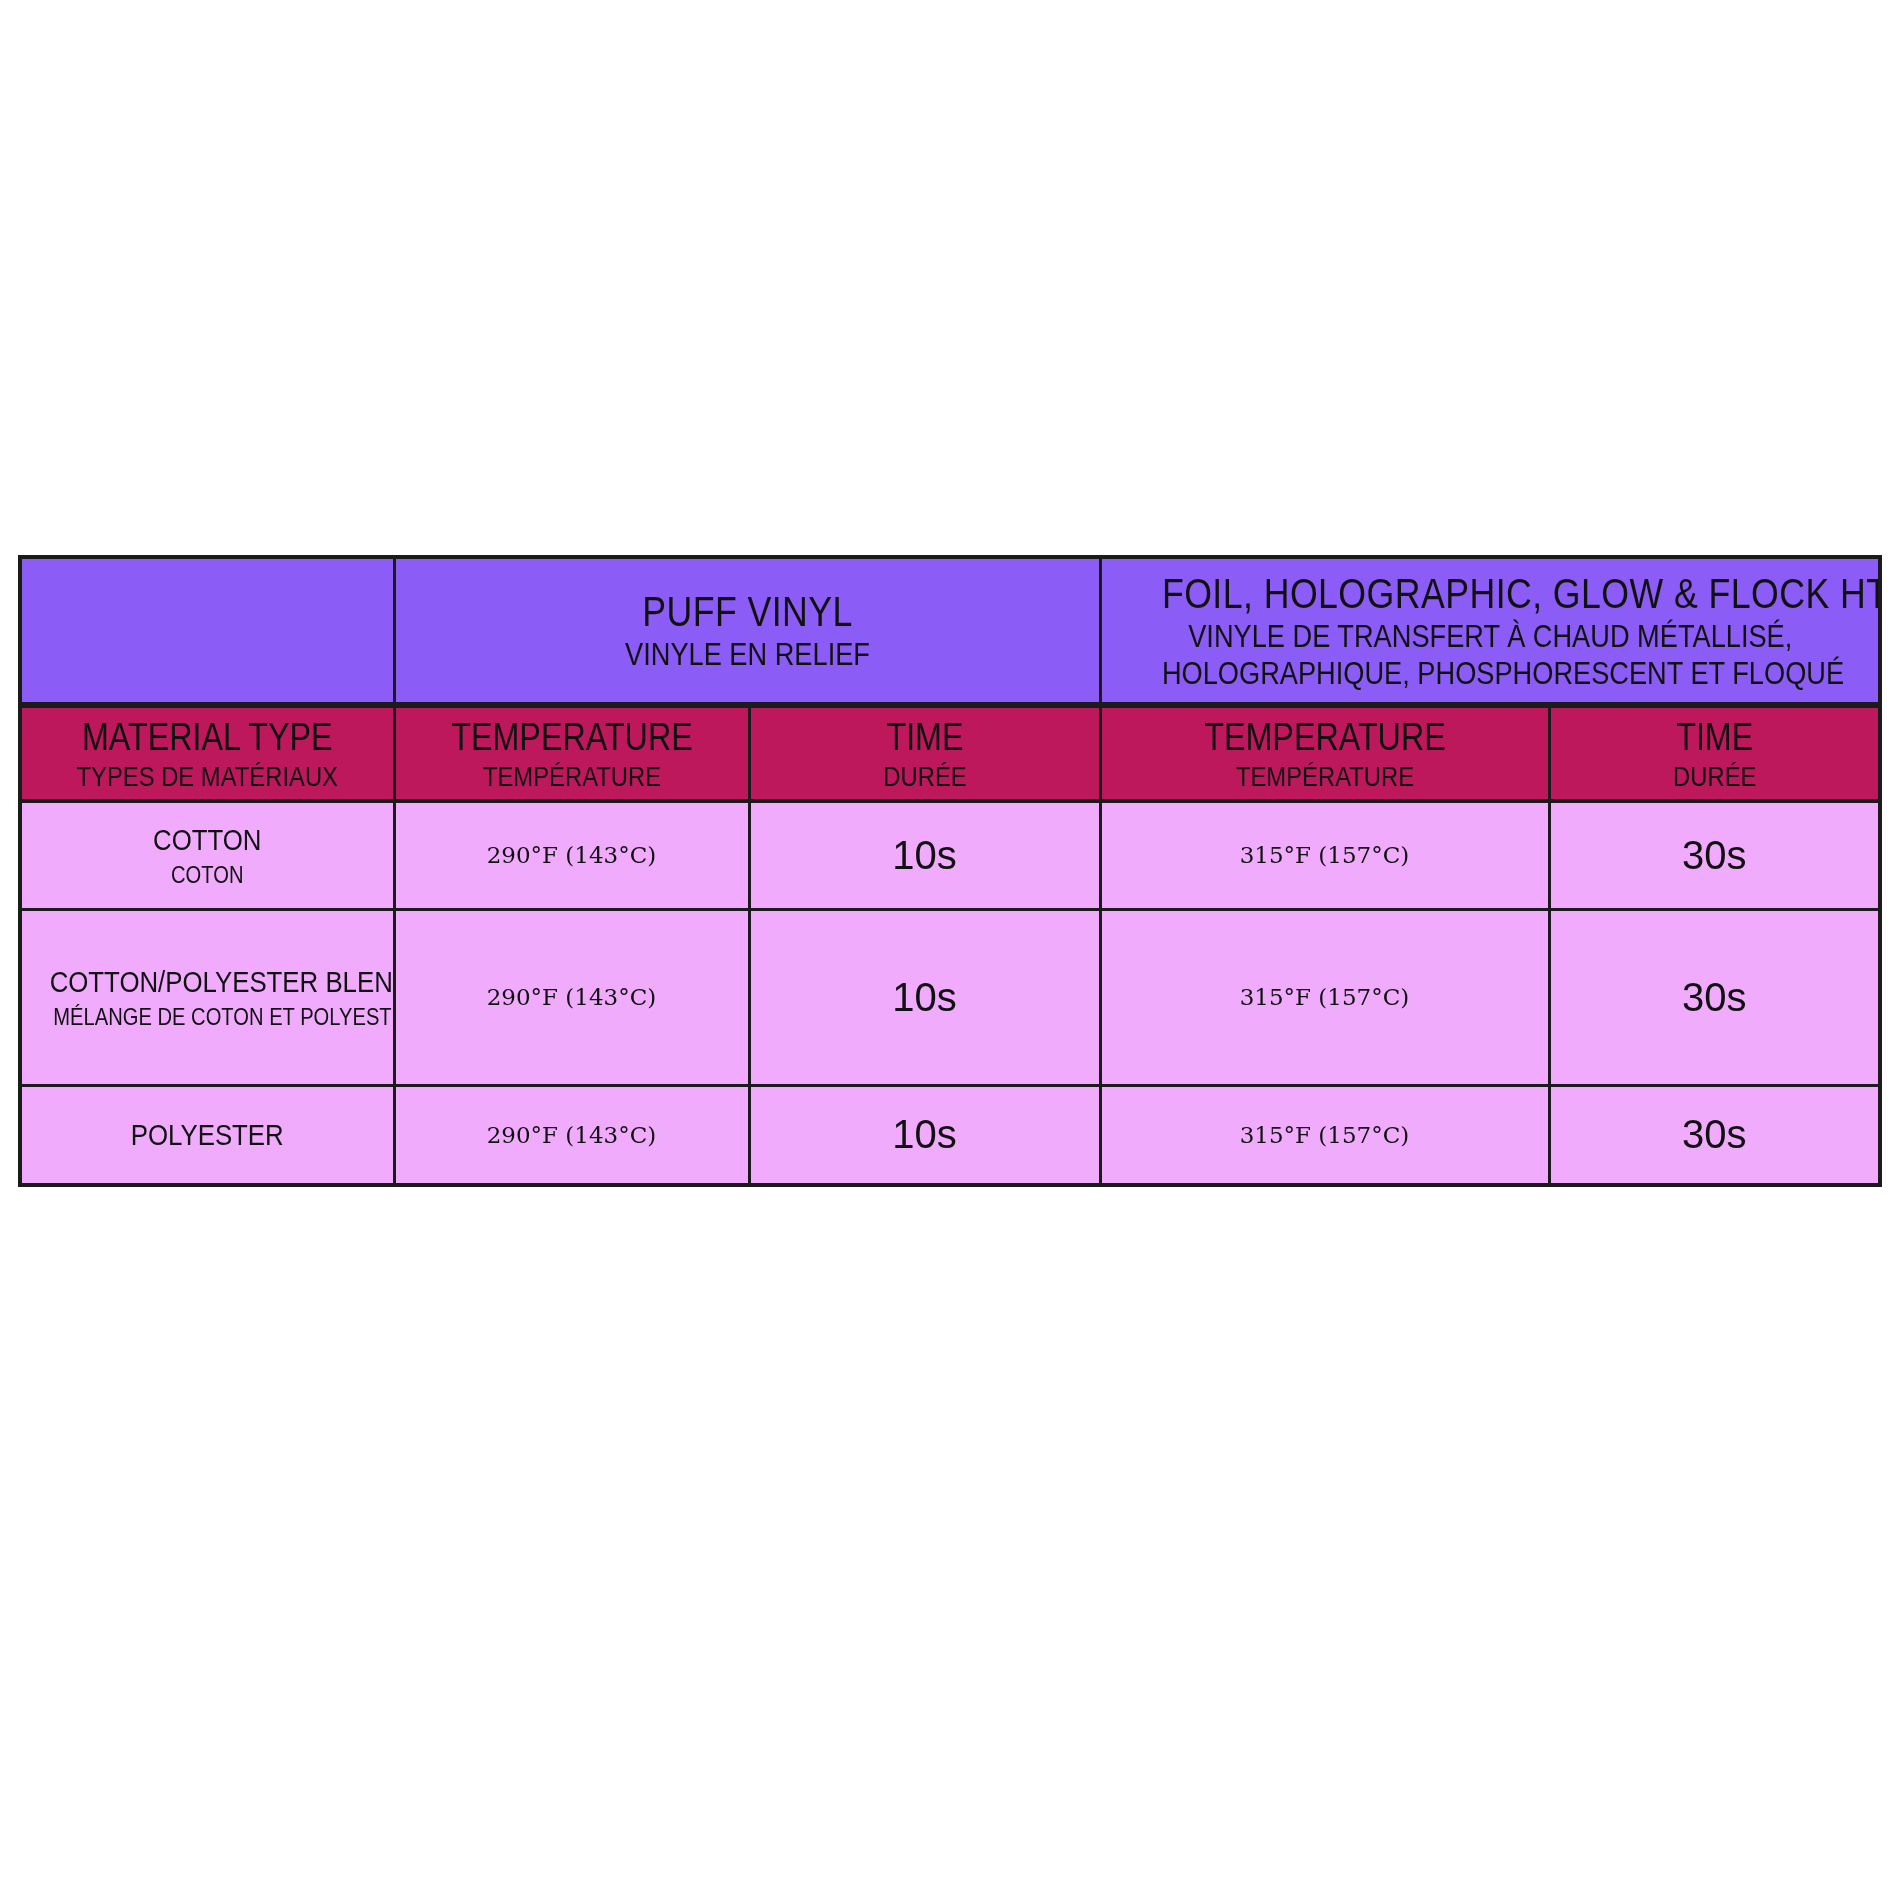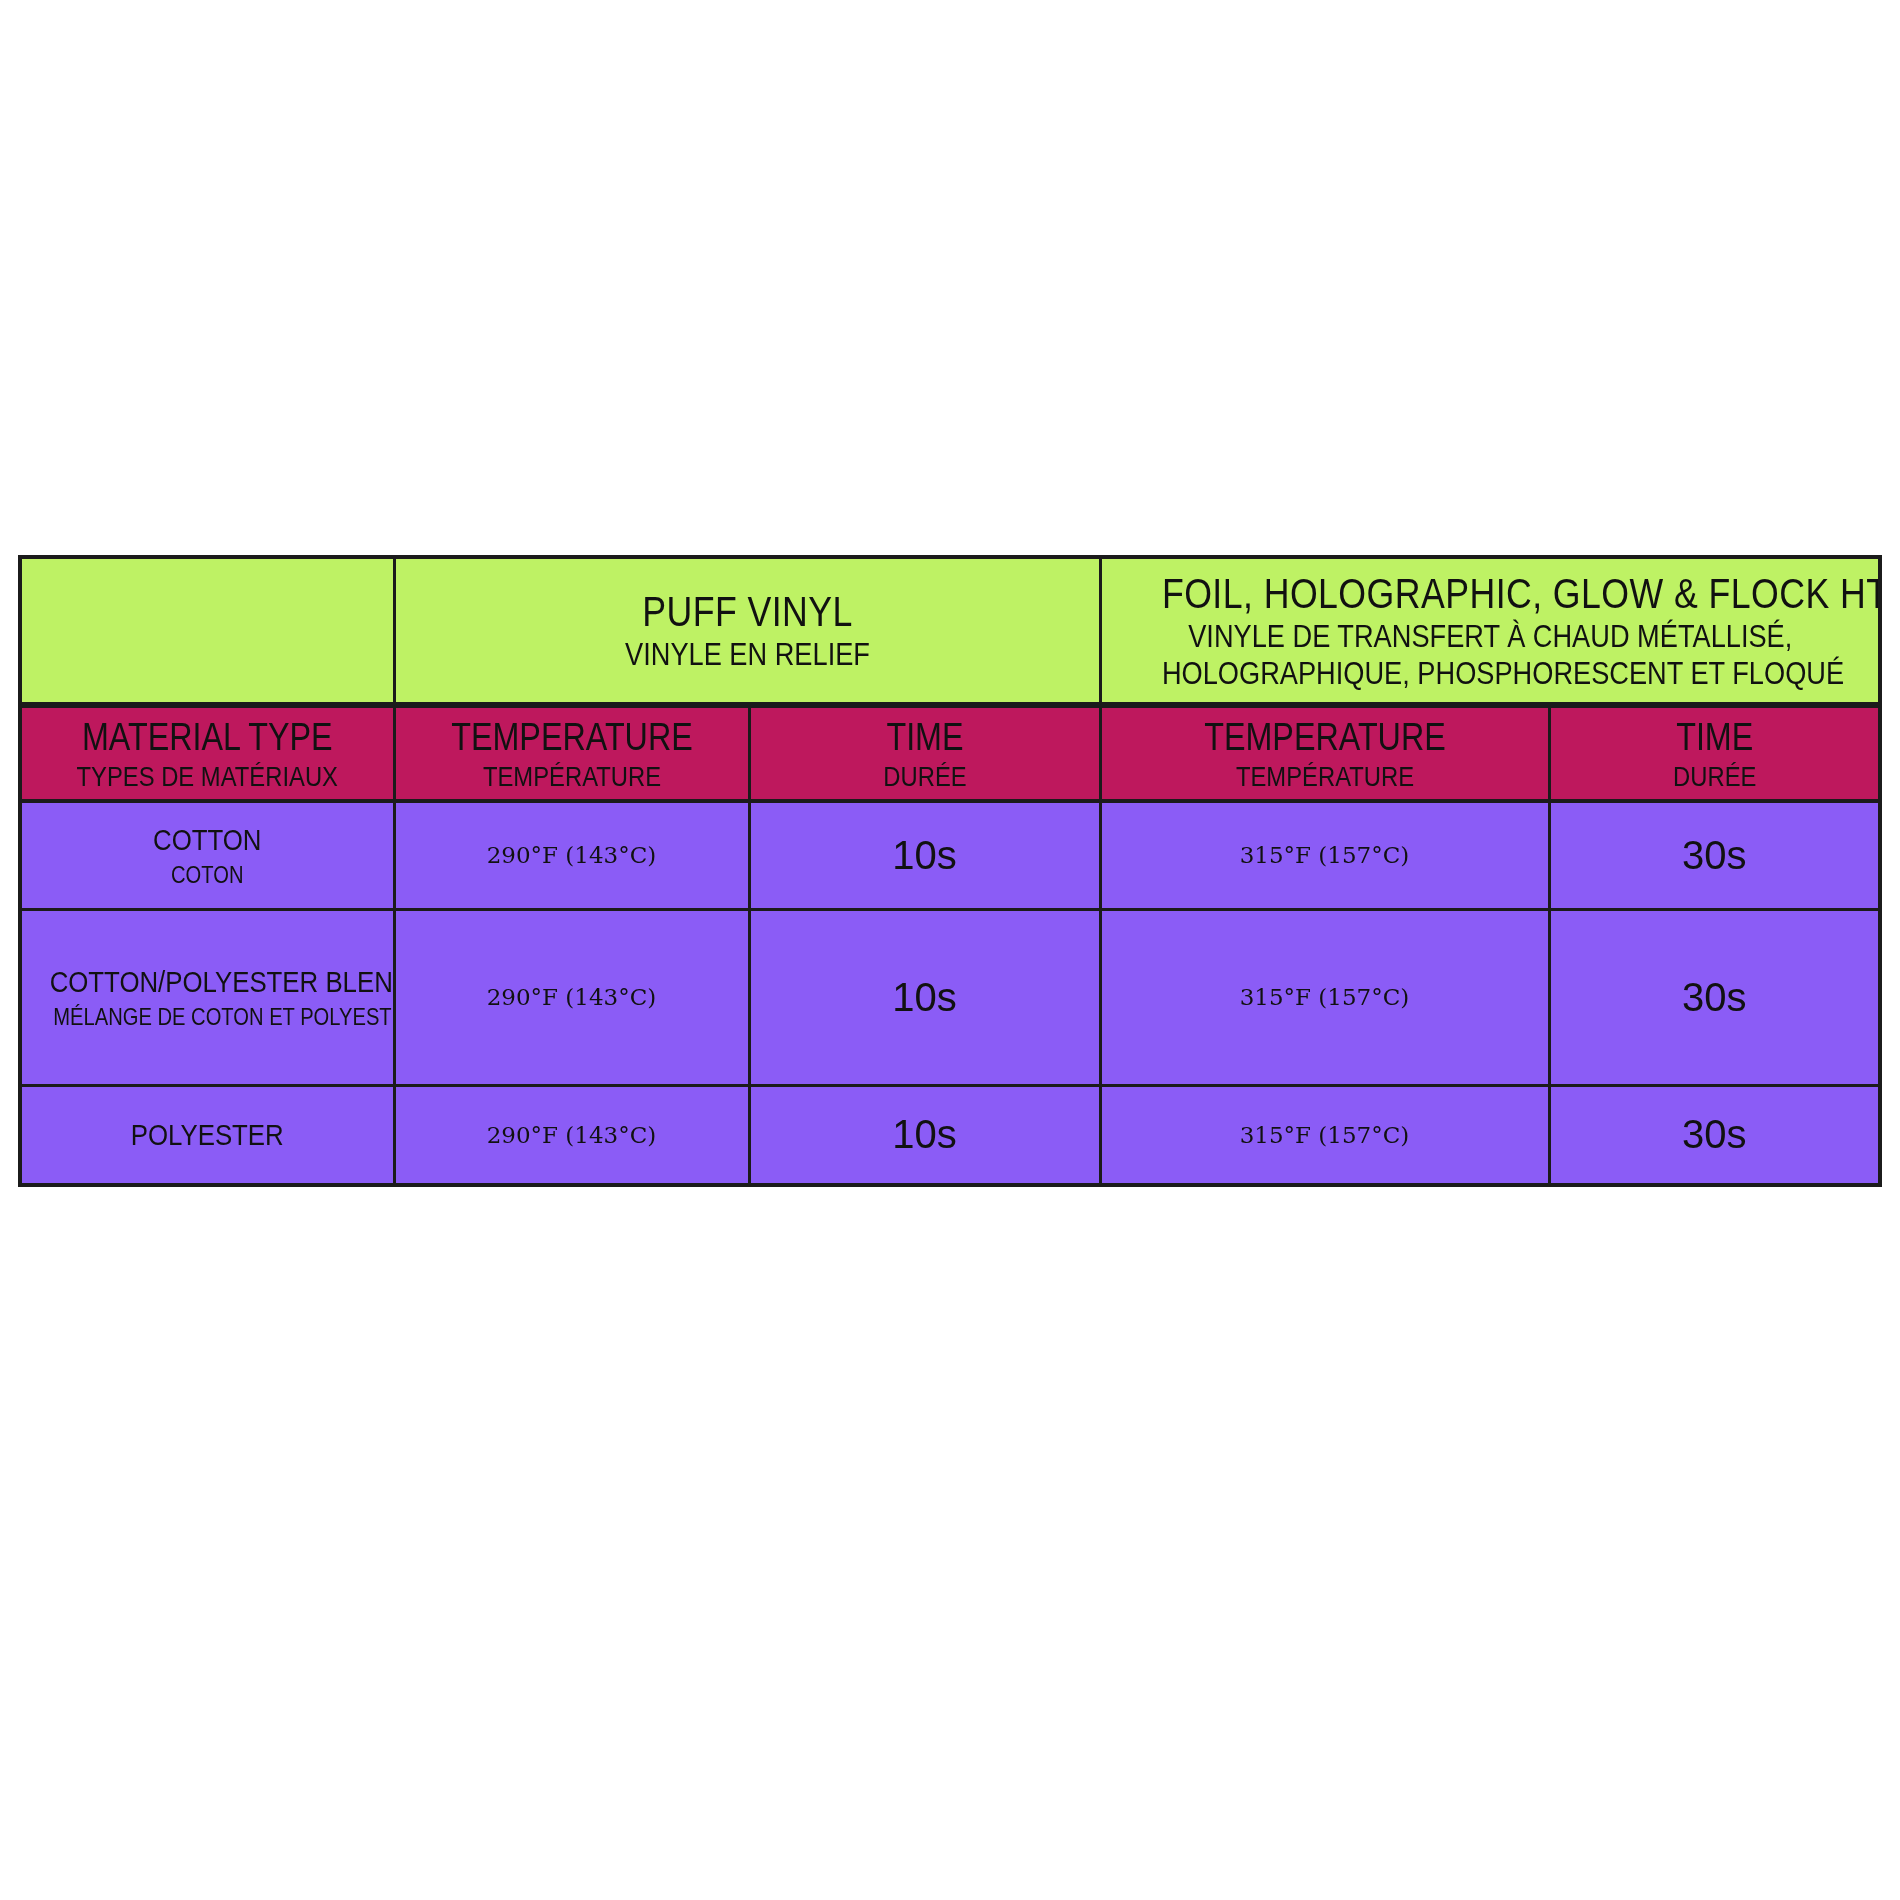--- a/index.html
+++ b/index.html
@@ -39,28 +39,28 @@
     overflow: hidden;
   }
   tr.group-row   { height: 148px; }
   tr.col-row     { height: 96px;  }
   tr.rh-cotton   { height: 108px; }
   tr.rh-blend    { height: 176px; }
   tr.rh-poly     { height: 100px; }
   tr.rh-nylon    { height: 111px; }
 
   tr.group-row td {
-    background: #bef264;
+    background: #8b5cf6;
     border-bottom: 6px solid #1b1b1b;
   }
   tr.col-row td {
     background: #be185d;
     border-bottom: 4px solid #1b1b1b;
   }
-  tr.data-row td { background: #8b5cf6; }
+  tr.data-row td { background: #f0abfc; }
 
   
   .cond {
     transform: scaleX(0.85);
     transform-origin: center;
     white-space: nowrap;
   }
 
   .g-title {
     font-size: 42px;

